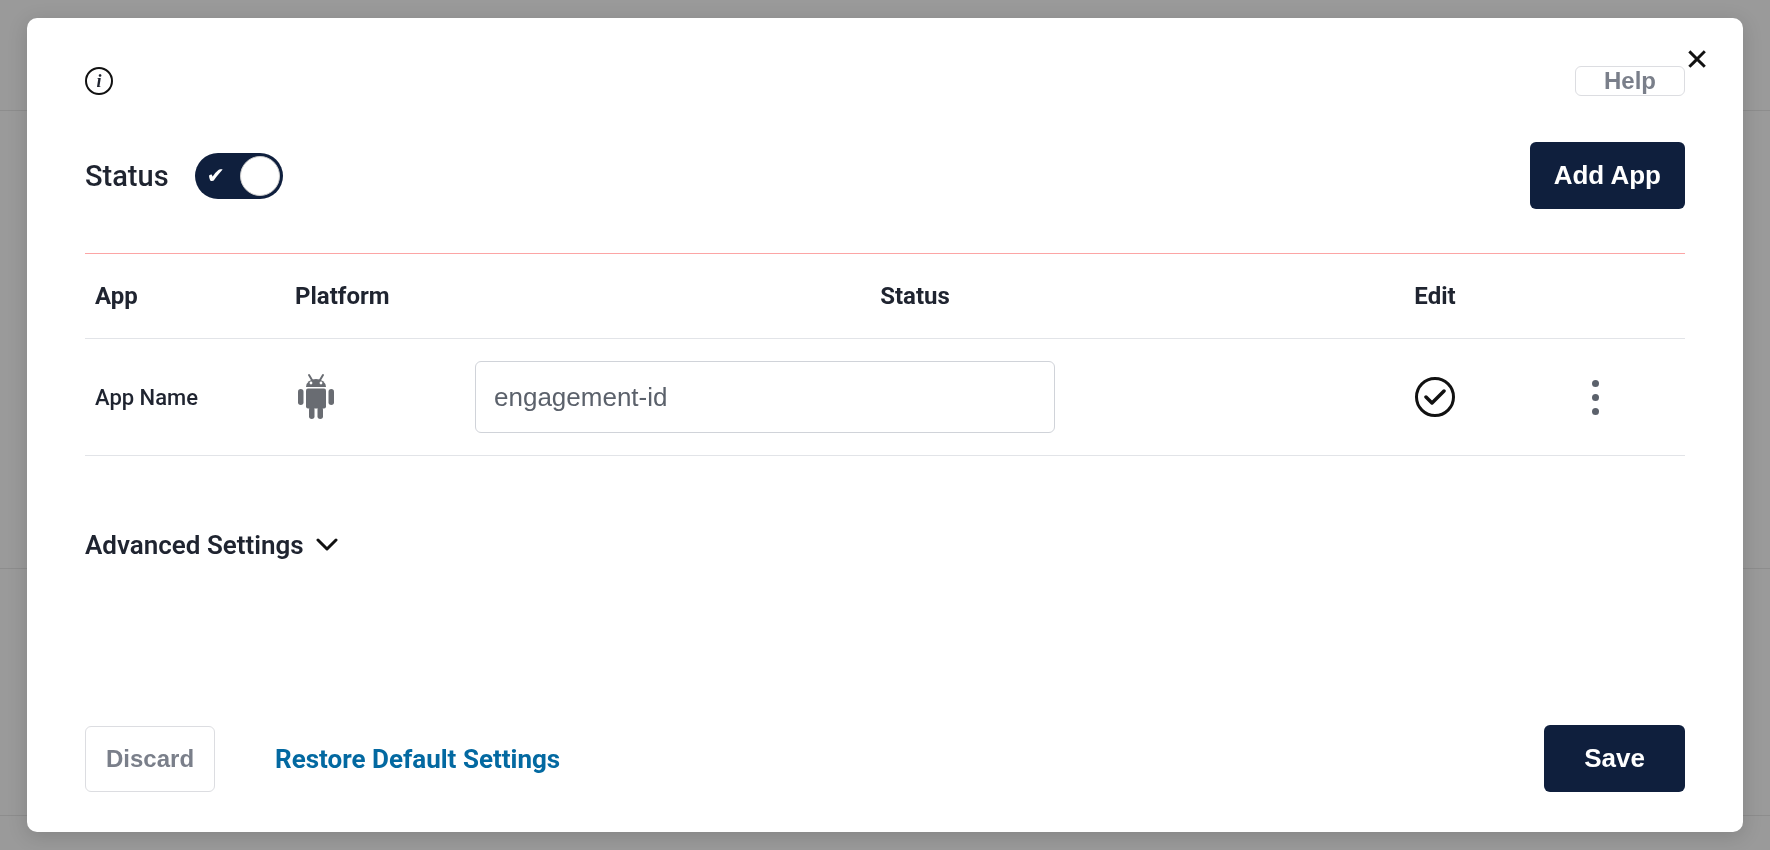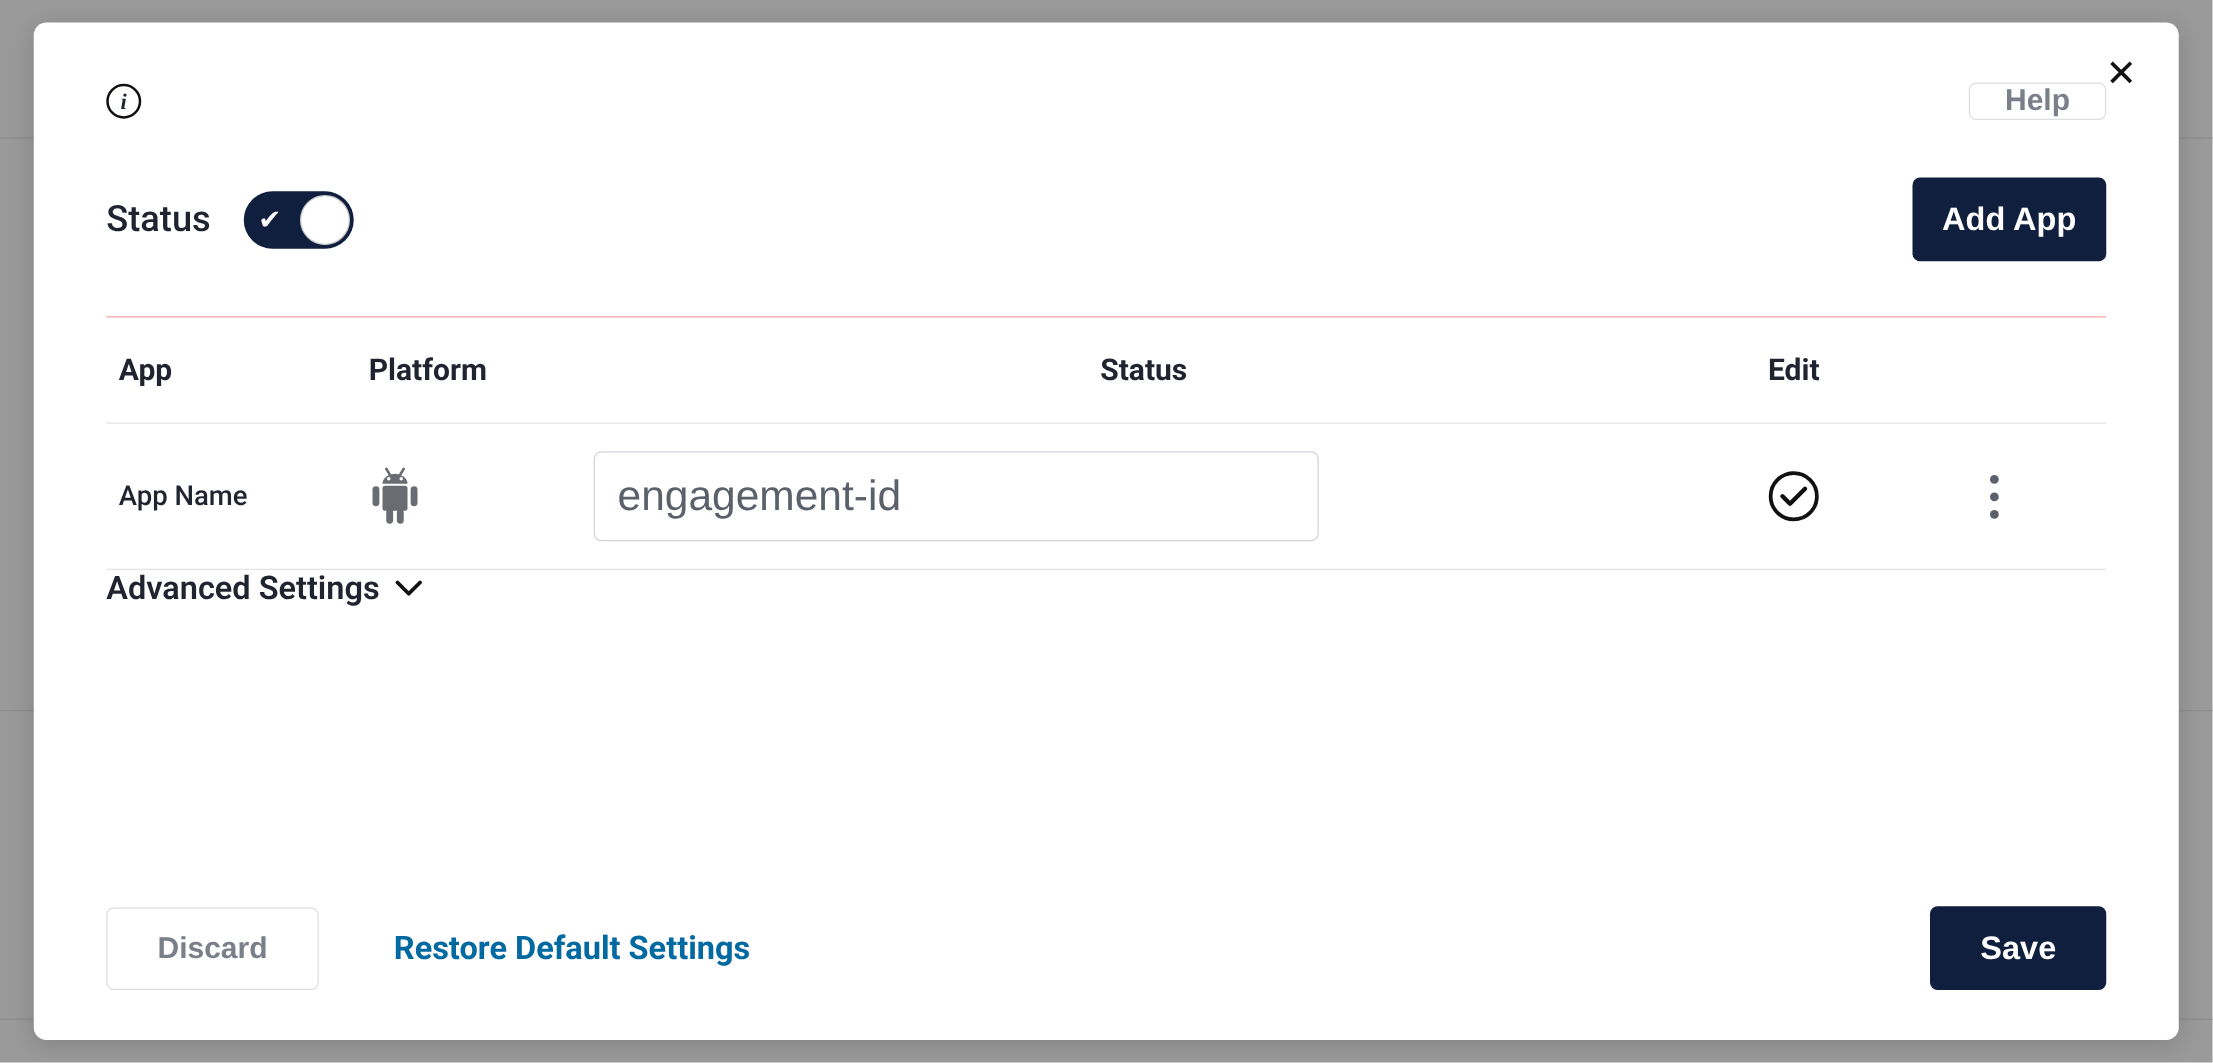--- a/index.html
+++ b/index.html
@@ -162,21 +162,21 @@
     font-weight: 500;
     color: #1f2430;
   }
   .cell-platform { display: flex; }
   .android-svg { width: 42px; height: 48px; }
   .cell-goal input {
     width: 580px;
     height: 72px;
     border: 1px solid #d0d3d9;
     border-radius: 6px;
-    font-size: 34px;
+    font-size: 26px;
     padding: 0 18px;
     color: #5b616b;
   }
   .cell-status { display: flex; justify-content: center; }
   .check-circle {
     width: 40px; height: 40px;
     border: 3px solid #111;
     border-radius: 50%;
     display: flex; align-items: center; justify-content: center;
     font-size: 22px; font-weight: 900;
@@ -187,20 +187,21 @@
     flex-direction: column;
     gap: 7px;
     padding: 6px;
   }
   .kebab span {
     width: 7px; height: 7px;
     background: #5b616b;
     border-radius: 50%;
   }
   .advanced {
+    margin-top: 74px;
     display: flex;
     align-items: center;
     gap: 12px;
     font-size: 26px;
     font-weight: 600;
     color: #1f2430;
     cursor: pointer;
     width: fit-content;
   }
   .chevron-down {
@@ -215,21 +216,21 @@
     display: flex;
     align-items: center;
     gap: 60px;
   }
   .discard-btn {
     border: 1px solid #dcdde1;
     background: #fff;
     color: #7a7f8a;
     font-size: 24px;
     font-weight: 700;
-    padding: 18px 40px;
+    padding: 18px 20px;
     border-radius: 6px;
     cursor: pointer;
   }
   .restore-link {
     color: #0369a1;
     font-size: 26px;
     font-weight: 700;
     cursor: pointer;
   }
   .save-btn {

